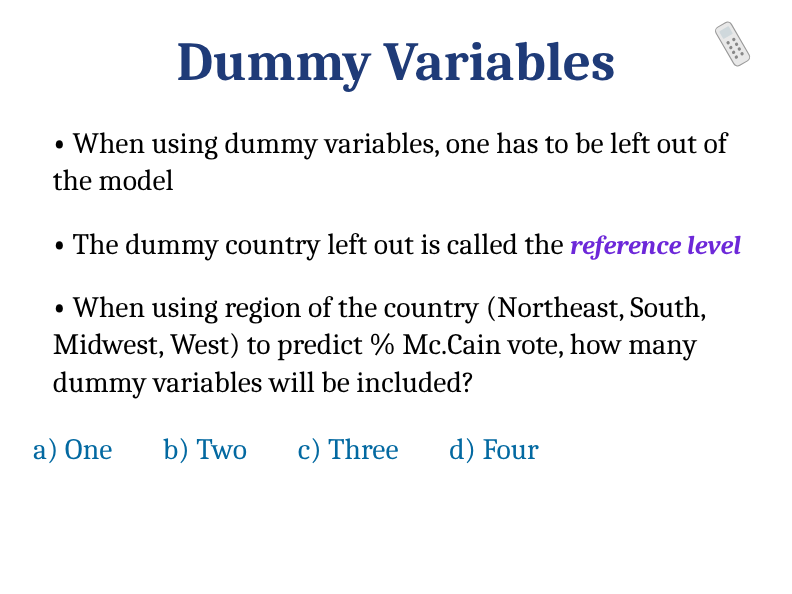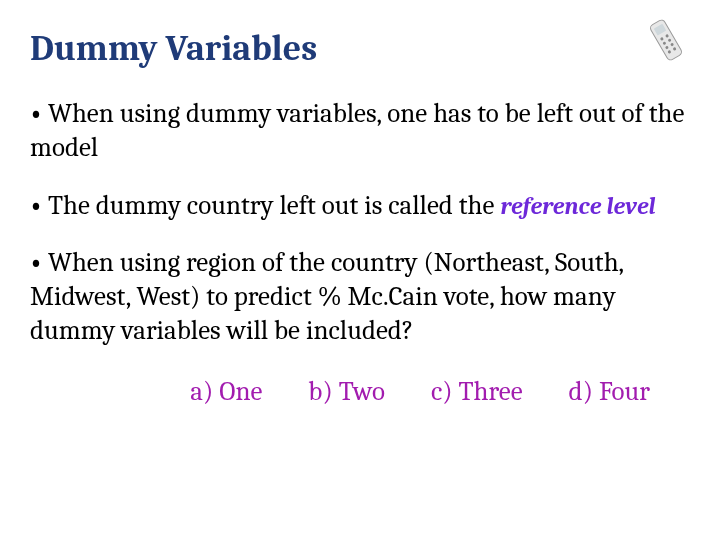--- a/index.html
+++ b/index.html
@@ -5,47 +5,47 @@
   * { margin: 0; padding: 0; box-sizing: border-box; }
   body {
     width: 720px;
     height: 540px;
     font-family: Cambria, Georgia, 'Times New Roman', serif;
     background: #fff;
     position: relative;
     padding: 20px 30px;
   }
   .title {
-    text-align: left;
+    text-align: center;
     color: #1f3b78;
-    font-size: 36px;
+    font-size: 50px;
     font-weight: bold;
     margin-top: 8px;
     margin-bottom: 28px;
   }
   .bullet {
     color: #000;
     font-size: 27px;
     line-height: 1.25;
     margin-bottom: 24px;
+    margin-left: 18px;
   }
   .bullet-dot {
     font-weight: bold;
   }
   .ref-level {
     color: #6d28d9;
     font-style: italic;
     font-weight: bold;
     font-size: 24px;
   }
   .choices {
-    color: #a21caf;
+    color: #0369a1;
     font-size: 27px;
     margin-top: 28px;
-    text-align: right;
   }
   .choice { display: inline-block; margin-right: 40px; }
   .clicker-icon {
     position: absolute;
     top: 14px;
     right: 28px;
   }
 </style>
 </head>
 <body>

